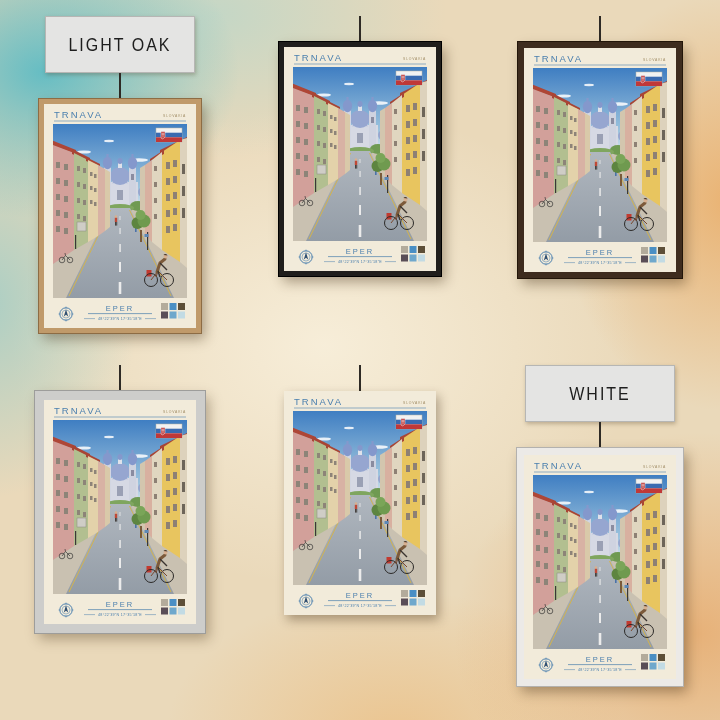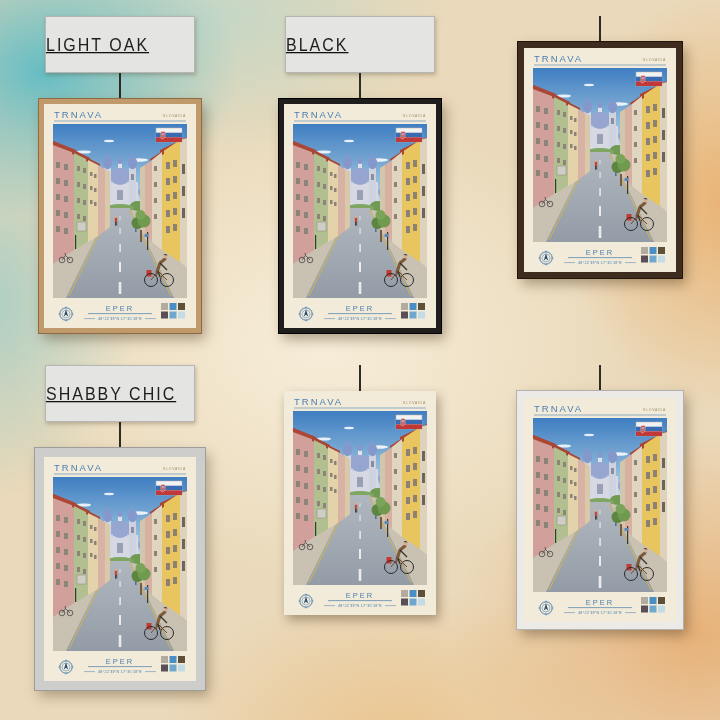--- a/index.html
+++ b/index.html
@@ -17,21 +17,21 @@
       radial-gradient(ellipse 420px 320px at 45% 48%, rgba(249,241,222,.85), rgba(249,241,222,0) 75%);
   }
   .board{
     display:grid;grid-template-columns:repeat(3,1fr);
     padding:16px 0 0 0;row-gap:32px;justify-items:center;
   }
   .card{display:flex;flex-direction:column;align-items:center;}
   .label-box{
     width:148px;height:55px;background:#e4e4e3;
     border:1px solid #b6b6b4;box-shadow:1px 2px 4px rgba(80,60,30,.3);
-    display:flex;align-items:center;text-decoration:underline;
+    display:flex;align-items:center;justify-content:center;
   }
   .label-text{
     font-size:16px;letter-spacing:2px;color:#1e1e1e;white-space:nowrap;
     transform:scaleY(1.18);font-weight:400;
   }
   .wire{width:2px;height:26px;background:#2e2a25;}
   .frame{
     background:#c4b5fd;line-height:0;
     box-shadow:4px 6px 12px rgba(60,40,15,.4);
   }
@@ -263,23 +263,20 @@
                 <rect x="125.5" y="207.5" width="7" height="7" fill="#6fa8cc"></rect>
                 <rect x="134" y="207.5" width="7" height="7" fill="#c2dbe4"></rect>
       </g>
     </g>
   </svg>
 </div>
     </div>
   </div>
 
   <div class="card">
-    <div class="label-box">
-      <span class="label-text">BLACK</span>
-    </div>
     <div class="wire"></div>
     <div class="frame frame--black" style="border-color: rgb(32, 30, 28);">
       <div class="poster-slot">
   <svg viewBox="0 0 152 224" xmlns="http://www.w3.org/2000/svg">
     <defs>
       <linearGradient id="skyG" x1="0" y1="0" x2="0" y2="1">
         <stop offset="0" stop-color="#3f7ec2"></stop>
                 <stop offset="0.75" stop-color="#9cc3dd"></stop>
                 <stop offset="1" stop-color="#d3e4ec"></stop>
       </linearGradient>
@@ -702,23 +699,20 @@
                 <rect x="125.5" y="207.5" width="7" height="7" fill="#6fa8cc"></rect>
                 <rect x="134" y="207.5" width="7" height="7" fill="#c2dbe4"></rect>
       </g>
     </g>
   </svg>
 </div>
     </div>
   </div>
 
   <div class="card">
-    <div class="label-box">
-      <span class="label-text">SHABBY CHIC</span>
-    </div>
     <div class="wire"></div>
     <div class="frame frame--shabby-chic" style="border-color: rgb(205, 205, 203);">
       <div class="poster-slot">
   <svg viewBox="0 0 152 224" xmlns="http://www.w3.org/2000/svg">
     <defs>
       <linearGradient id="skyG" x1="0" y1="0" x2="0" y2="1">
         <stop offset="0" stop-color="#3f7ec2"></stop>
                 <stop offset="0.75" stop-color="#9cc3dd"></stop>
                 <stop offset="1" stop-color="#d3e4ec"></stop>
       </linearGradient>
@@ -1141,20 +1135,23 @@
                 <rect x="125.5" y="207.5" width="7" height="7" fill="#6fa8cc"></rect>
                 <rect x="134" y="207.5" width="7" height="7" fill="#c2dbe4"></rect>
       </g>
     </g>
   </svg>
 </div>
     </div>
   </div>
 
   <div class="card">
+    <div class="label-box">
+      <span class="label-text">WHITE</span>
+    </div>
     <div class="wire"></div>
     <div class="frame frame--white" style="border-color: rgb(236, 234, 231);">
       <div class="poster-slot">
   <svg viewBox="0 0 152 224" xmlns="http://www.w3.org/2000/svg">
     <defs>
       <linearGradient id="skyG" x1="0" y1="0" x2="0" y2="1">
         <stop offset="0" stop-color="#3f7ec2"></stop>
                 <stop offset="0.75" stop-color="#9cc3dd"></stop>
                 <stop offset="1" stop-color="#d3e4ec"></stop>
       </linearGradient>

